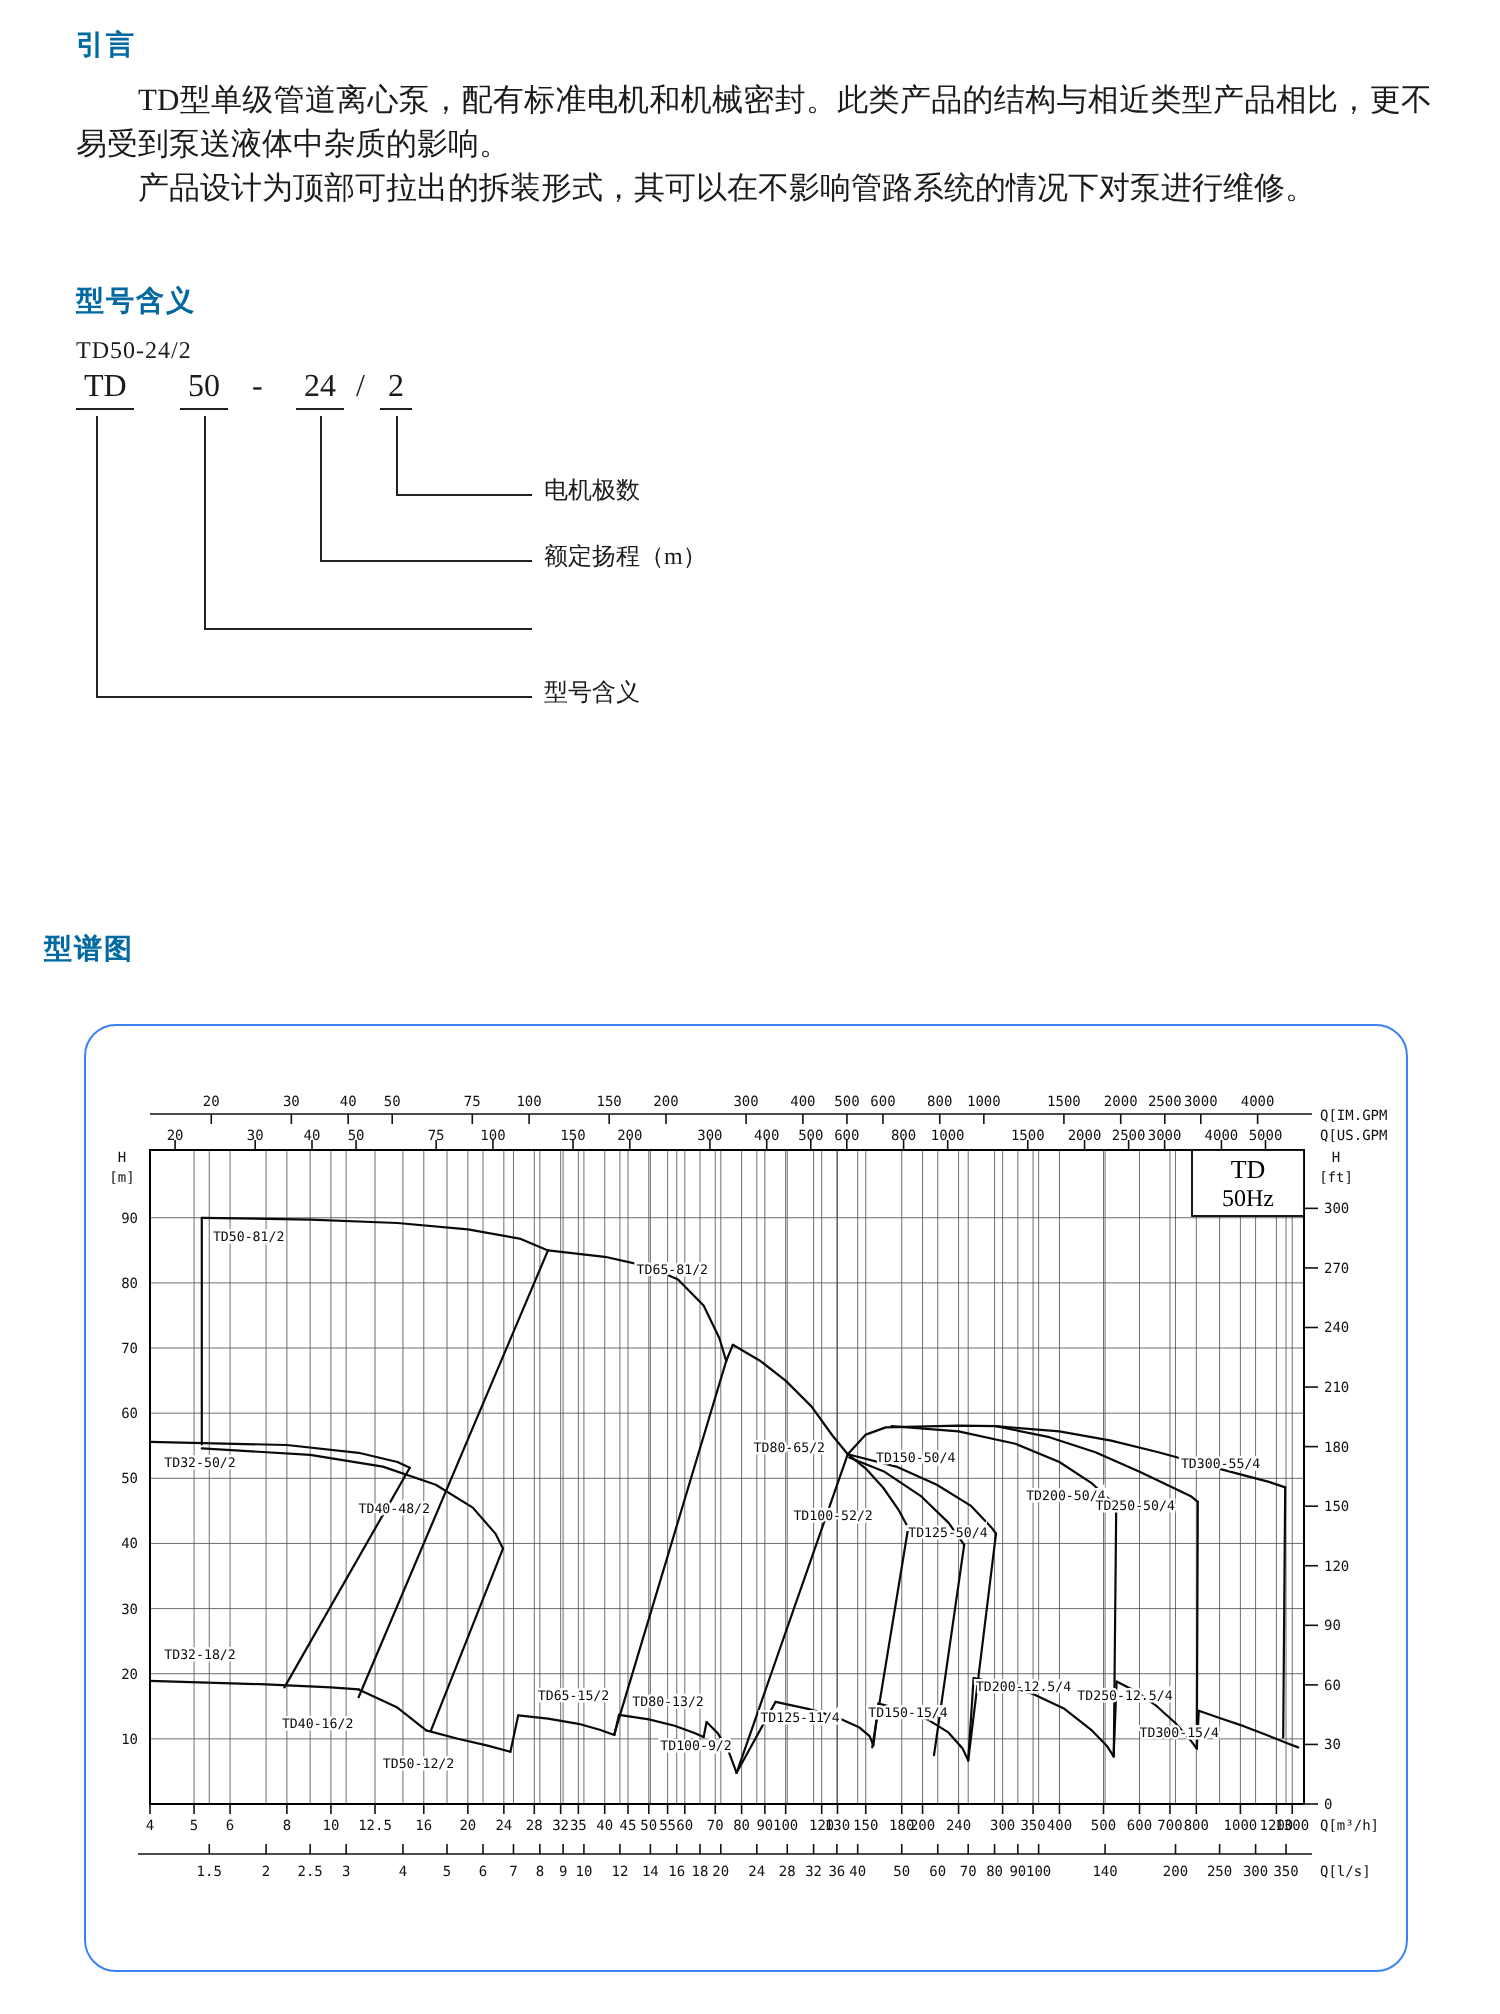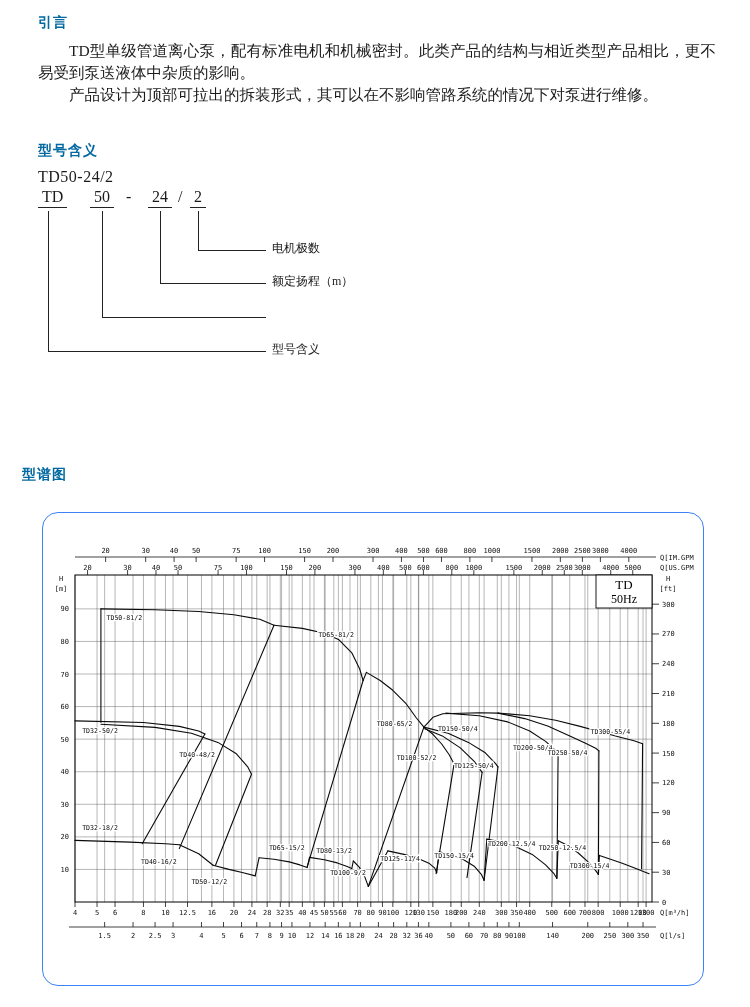--- a/index.html
+++ b/index.html
@@ -7,21 +7,21 @@
     position:relative;width:750px;height:1007px;background:#ffffff;
     font-family:"Liberation Serif","DejaVu Serif",serif;color:#1b1b1b;
     overflow:hidden;
   }
   .content{position:absolute;left:38px;top:14px;width:678px;}
   h2.sec{
     font-family:"DejaVu Sans","Liberation Sans",sans-serif;
     font-size:14px;font-weight:bold;color:#0369a1;margin:0 0 8px 0;letter-spacing:1px;
   }
   .para{font-size:15.5px;line-height:22px;text-align:justify;margin:0;text-indent:2em;}
-  .model-example{font-size:16px;margin:4px 0 0 0;letter-spacing:0.5px;}
+  .model-example{font-size:12px;margin:4px 0 0 0;letter-spacing:0.5px;}
   .model-diagram{position:relative;height:186px;margin-top:2px;font-size:16px;}
   .code-row{position:absolute;top:0;left:0;height:22px;}
   .code-part{position:absolute;top:0;display:inline-block;text-align:center;}
   .u{border-bottom:1px solid #222;padding:0 4px 1px 4px;}
   .vline,.hline{position:absolute;background:#222;}
   .vline{width:1px;}
   .hline{height:1px;}
   .callout-label{position:absolute;left:234px;font-size:12px;white-space:nowrap;}
   .chart-card{
     position:absolute;left:42px;top:512px;width:660px;height:472px;

